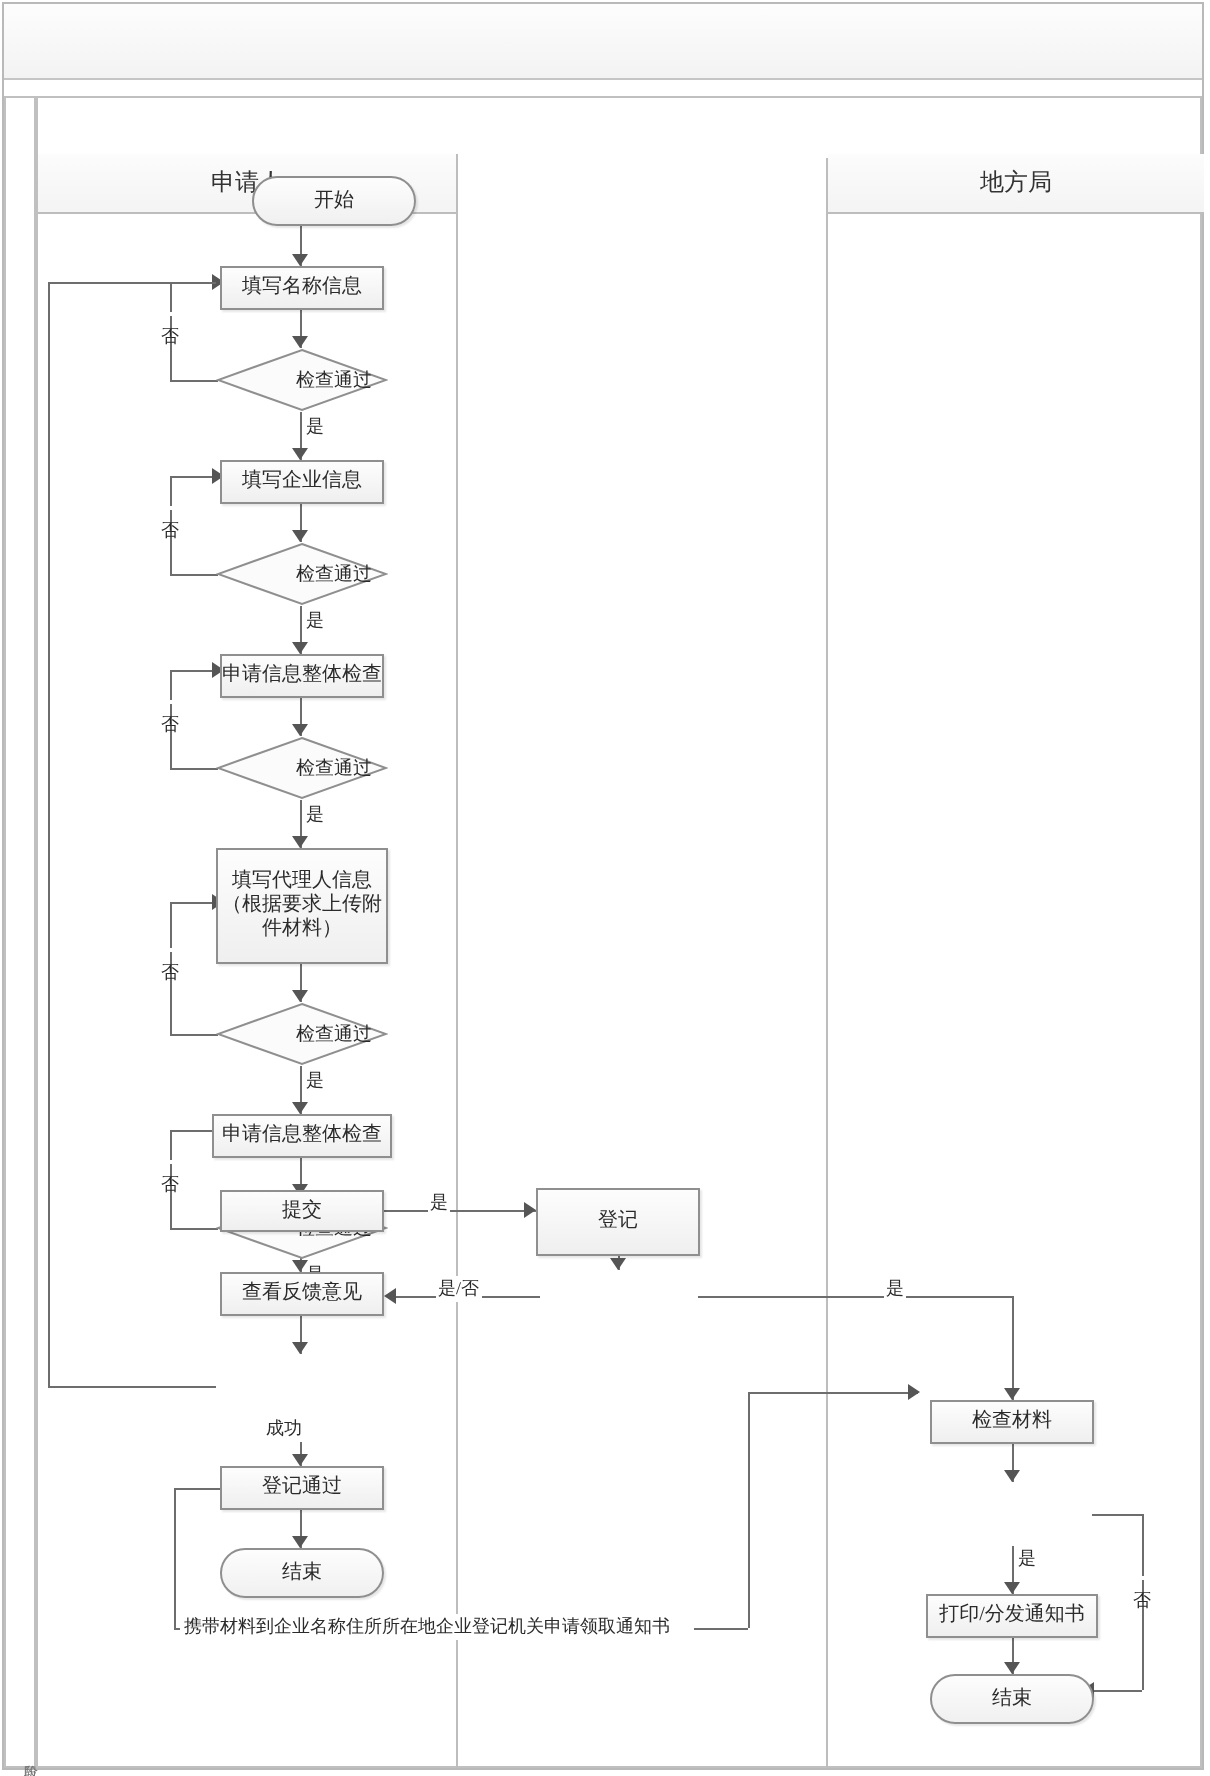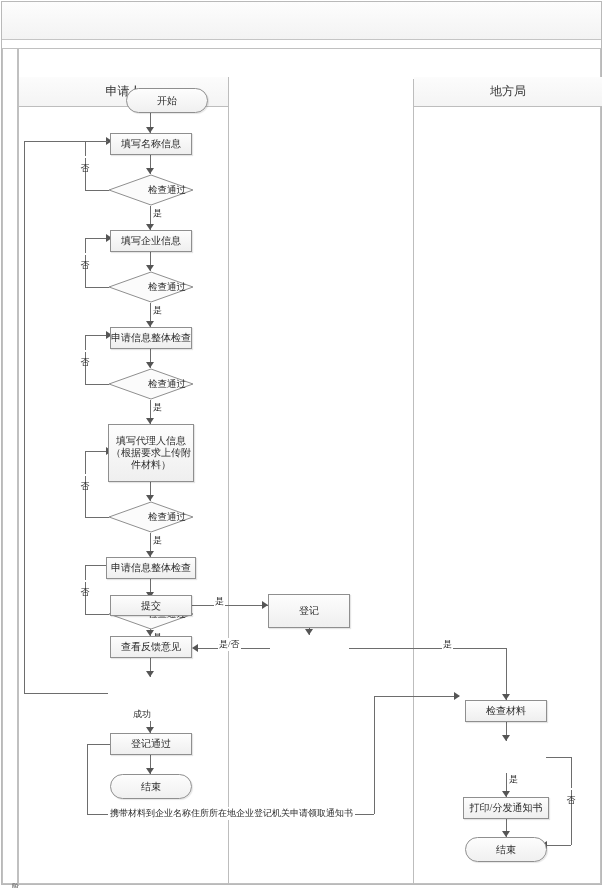--- a/index.html
+++ b/index.html
@@ -251,21 +251,21 @@
 
     <div class="node proc" style="left:108px;top:551px;width:82px;height:21px;">提交</div>
 
     <div class="node proc" style="left:108px;top:592px;width:82px;height:22px;">查看反馈意见</div>
 
 
     <div class="node proc" style="left:108px;top:689px;width:82px;height:22px;">登记通过</div>
 
     <div class="node term" style="left:108px;top:730px;width:82px;height:25px;">结束</div>
 
-    <div class="note" style="left:106px;top:763px;">携带材料到企业名称住所所在地企业登记机关申请领取通知书</div>
+    <div class="note" style="left:88px;top:763px;">携带材料到企业名称住所所在地企业登记机关申请领取通知书</div>
 
     <div class="node proc" style="left:266px;top:550px;width:82px;height:34px;">登记</div>
 
 
     <div class="node proc" style="left:463px;top:656px;width:82px;height:22px;">检查材料</div>
 
 
     <div class="node proc" style="left:461px;top:753px;width:86px;height:22px;">打印/分发通知书</div>
 
     <div class="node term" style="left:463px;top:793px;width:82px;height:25px;">结束</div>

